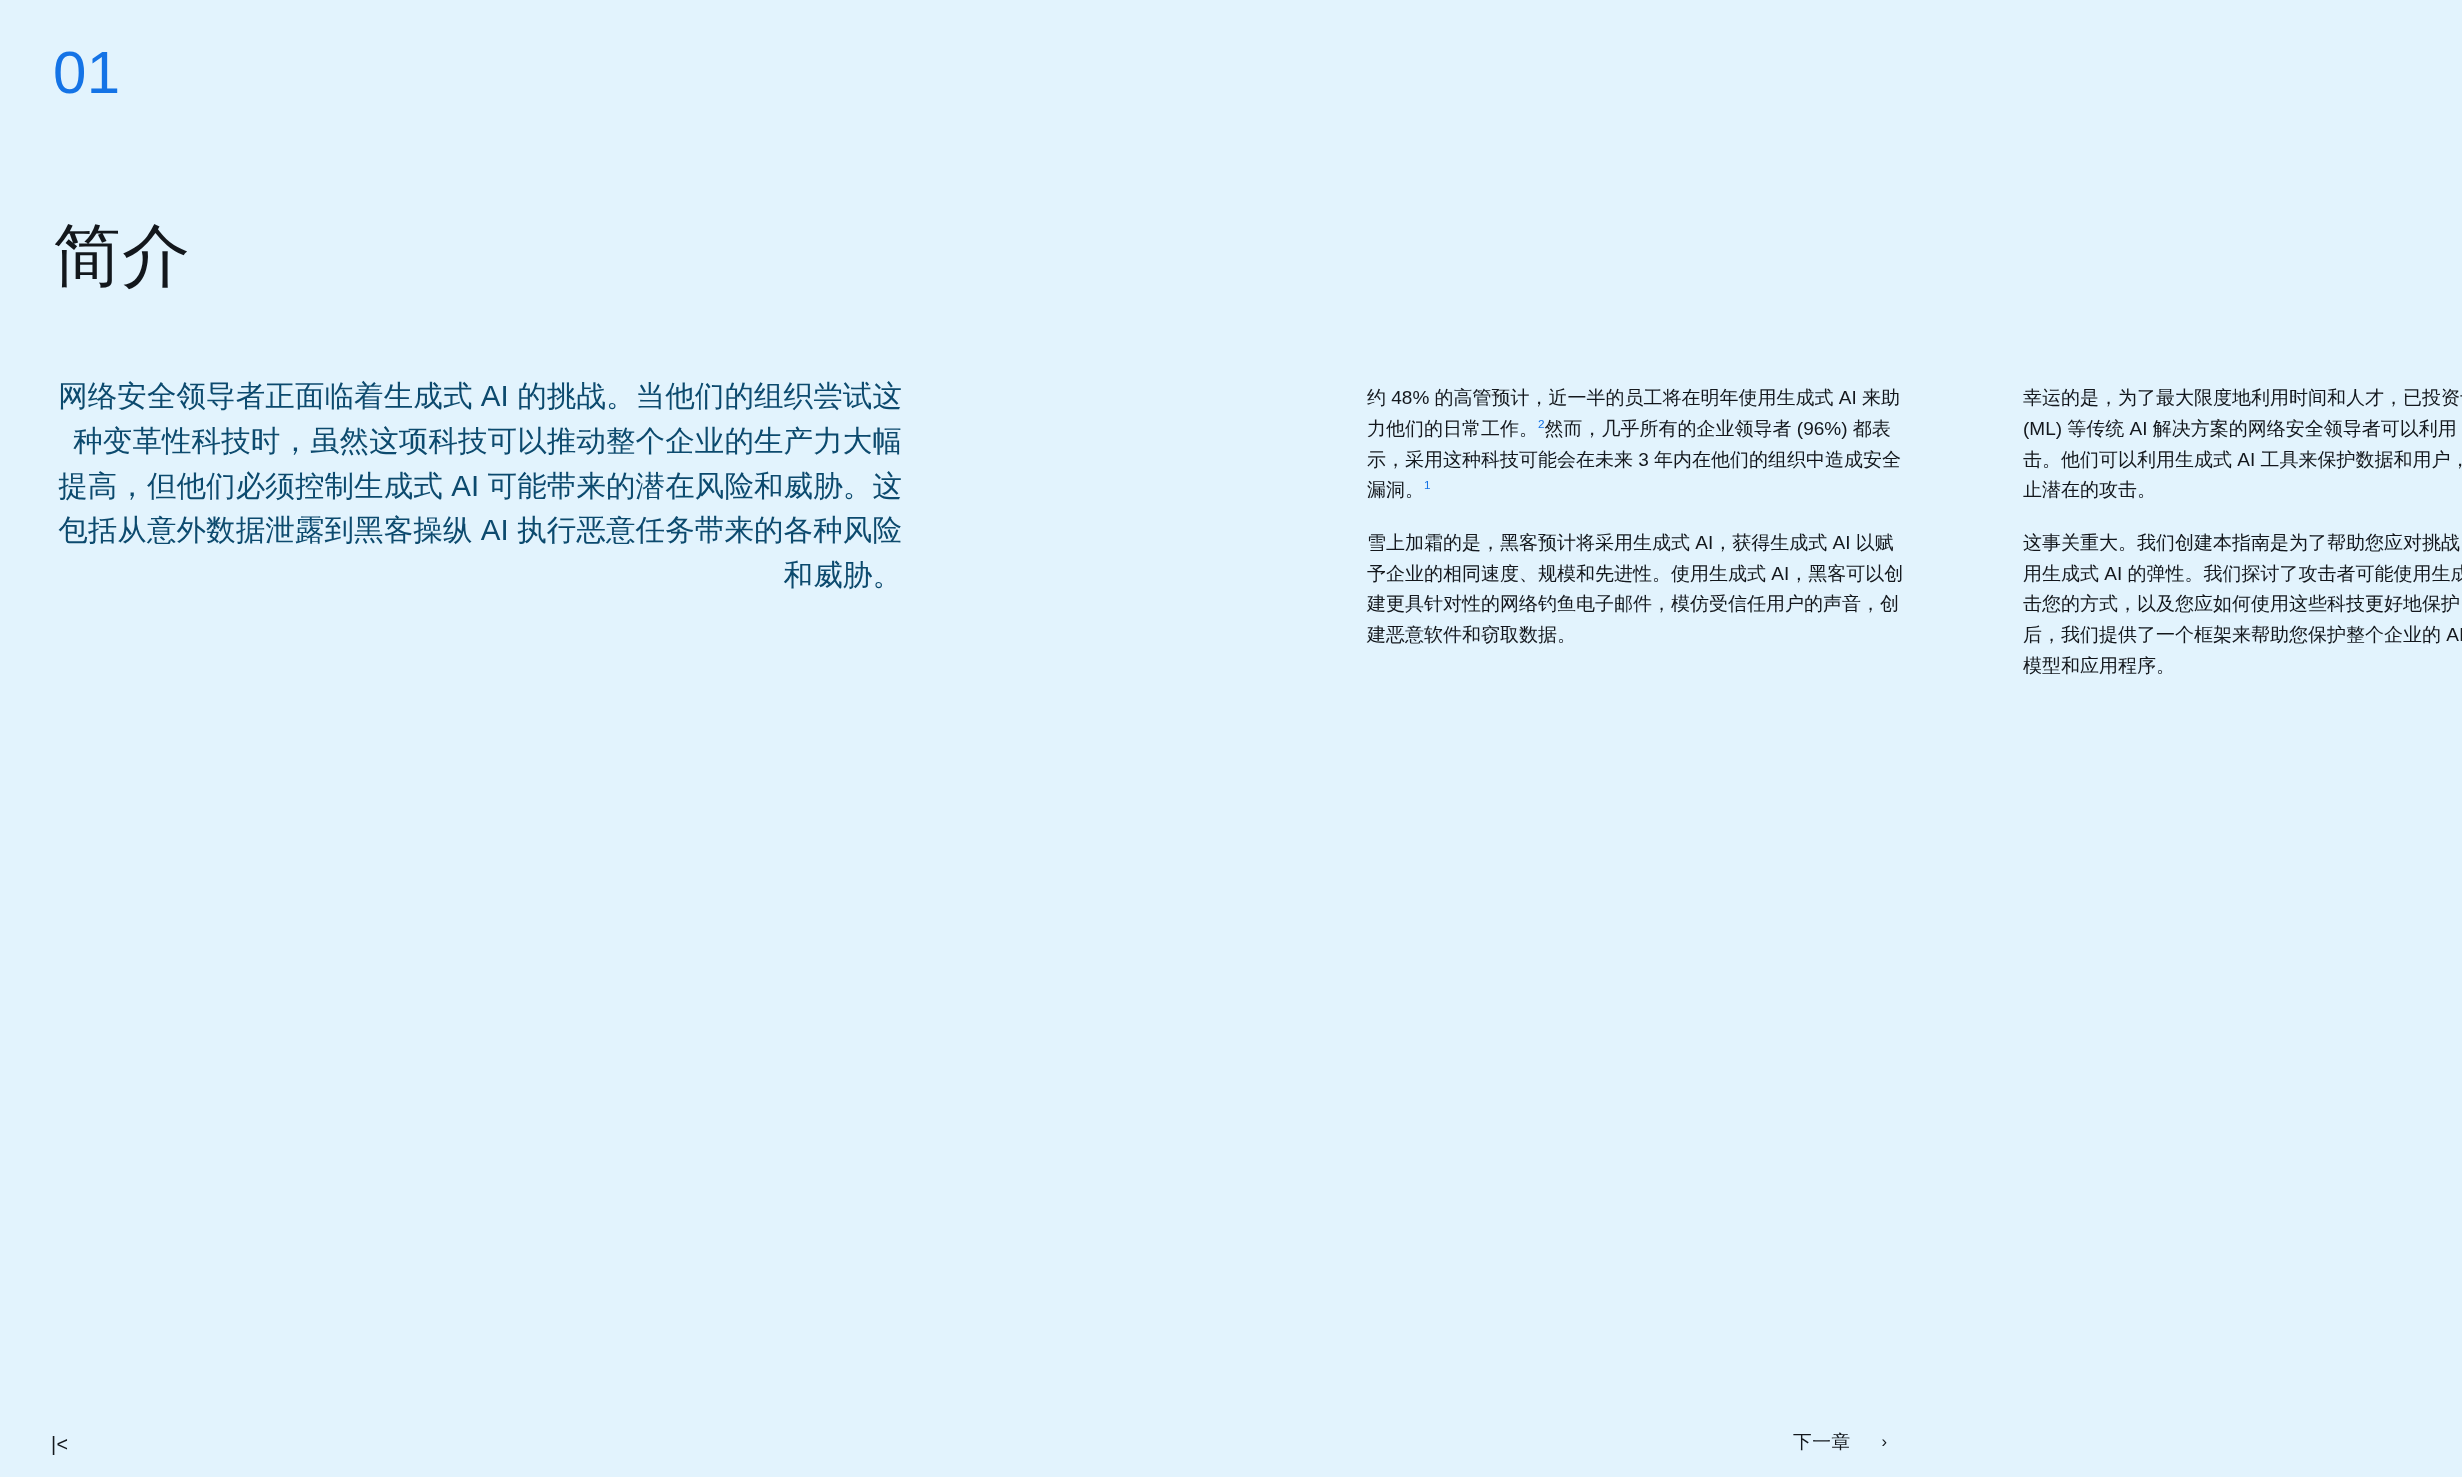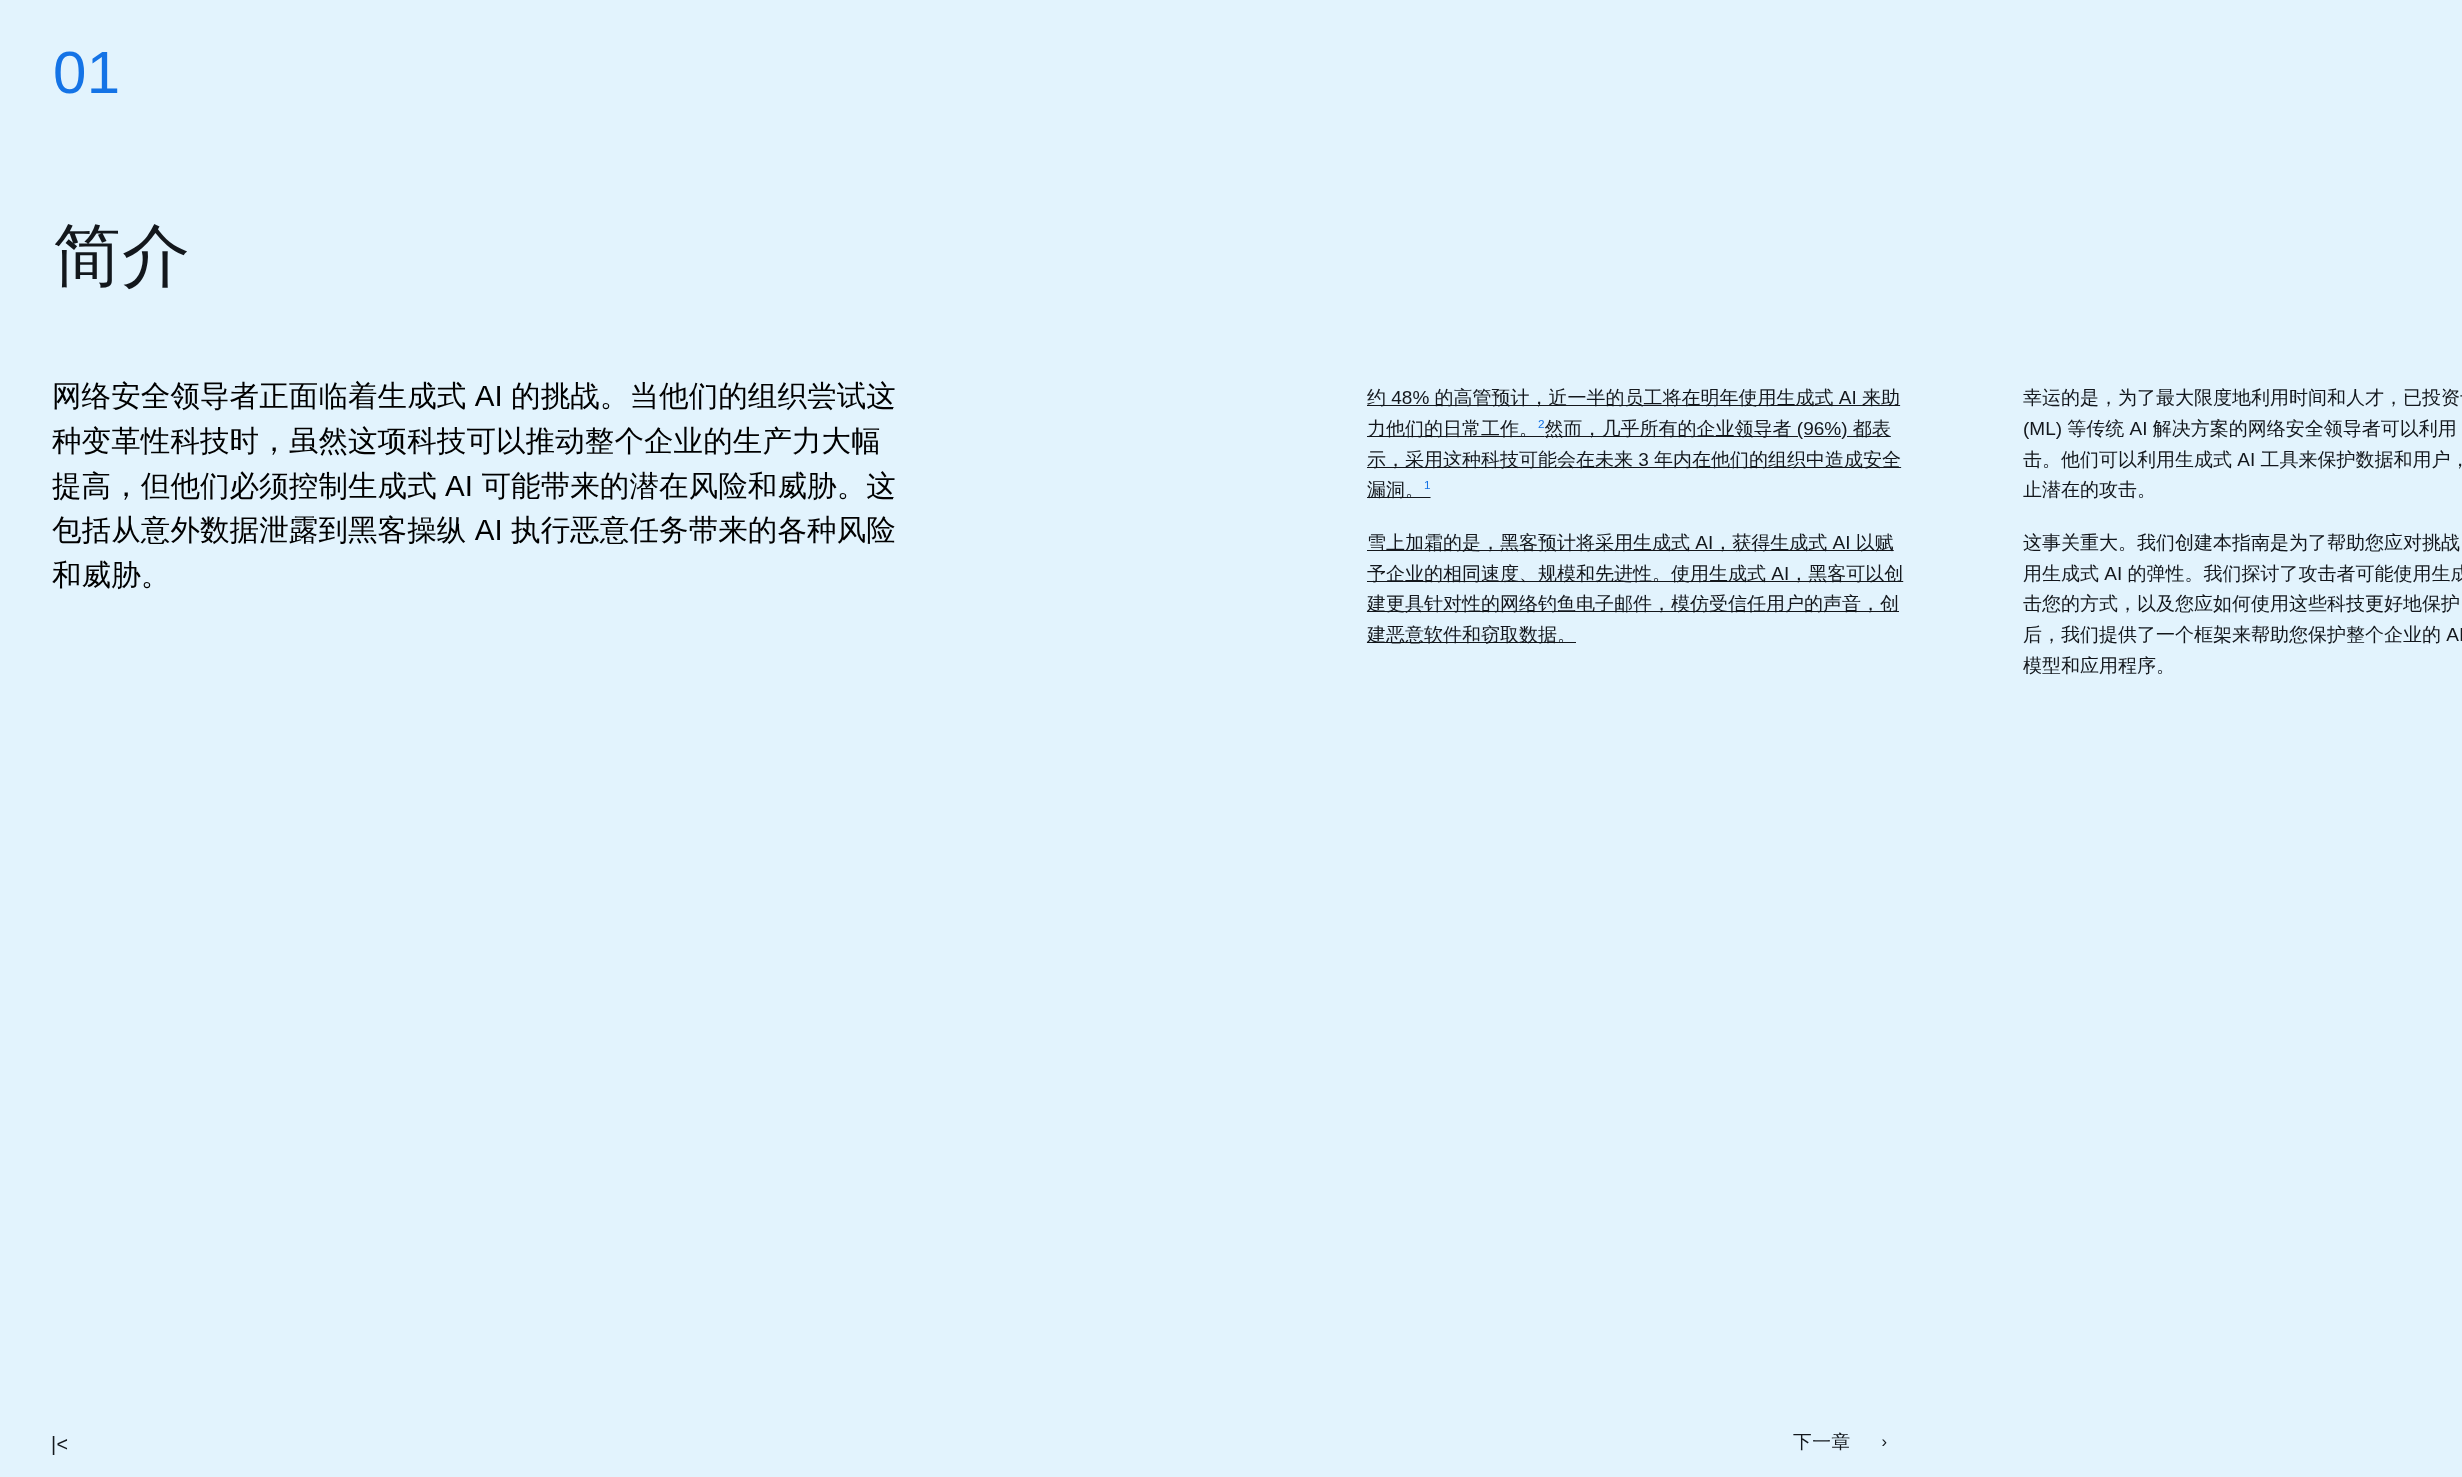--- a/index.html
+++ b/index.html
@@ -44,33 +44,34 @@
 
   
   .lead {
     position: absolute;
     left: 52px;
     top: 374px;
     width: 850px;
     font-size: 29.5px;
     line-height: 1.52;
     font-weight: 400;
-    color: #000000;
+    color: #0c4a6e;
     letter-spacing: 0.1px;
+    text-align: right;
   }
 
   
   .col {
     position: absolute;
     top: 383px;
     font-size: 19px;
     line-height: 1.62;
     color: #13171c;
   }
-  .col-mid { left: 1367px; width: 544px; text-decoration: underline; }
+  .col-mid { left: 1367px; width: 544px; }
   .col-right { left: 2023px; width: 547px; }
 
   .col p {
     margin: 0 0 21.7px 0;
   }
   .col p:last-child { margin-bottom: 0; }
 
   a.inline-link {
     color: #1473e6;
     text-decoration: underline;

